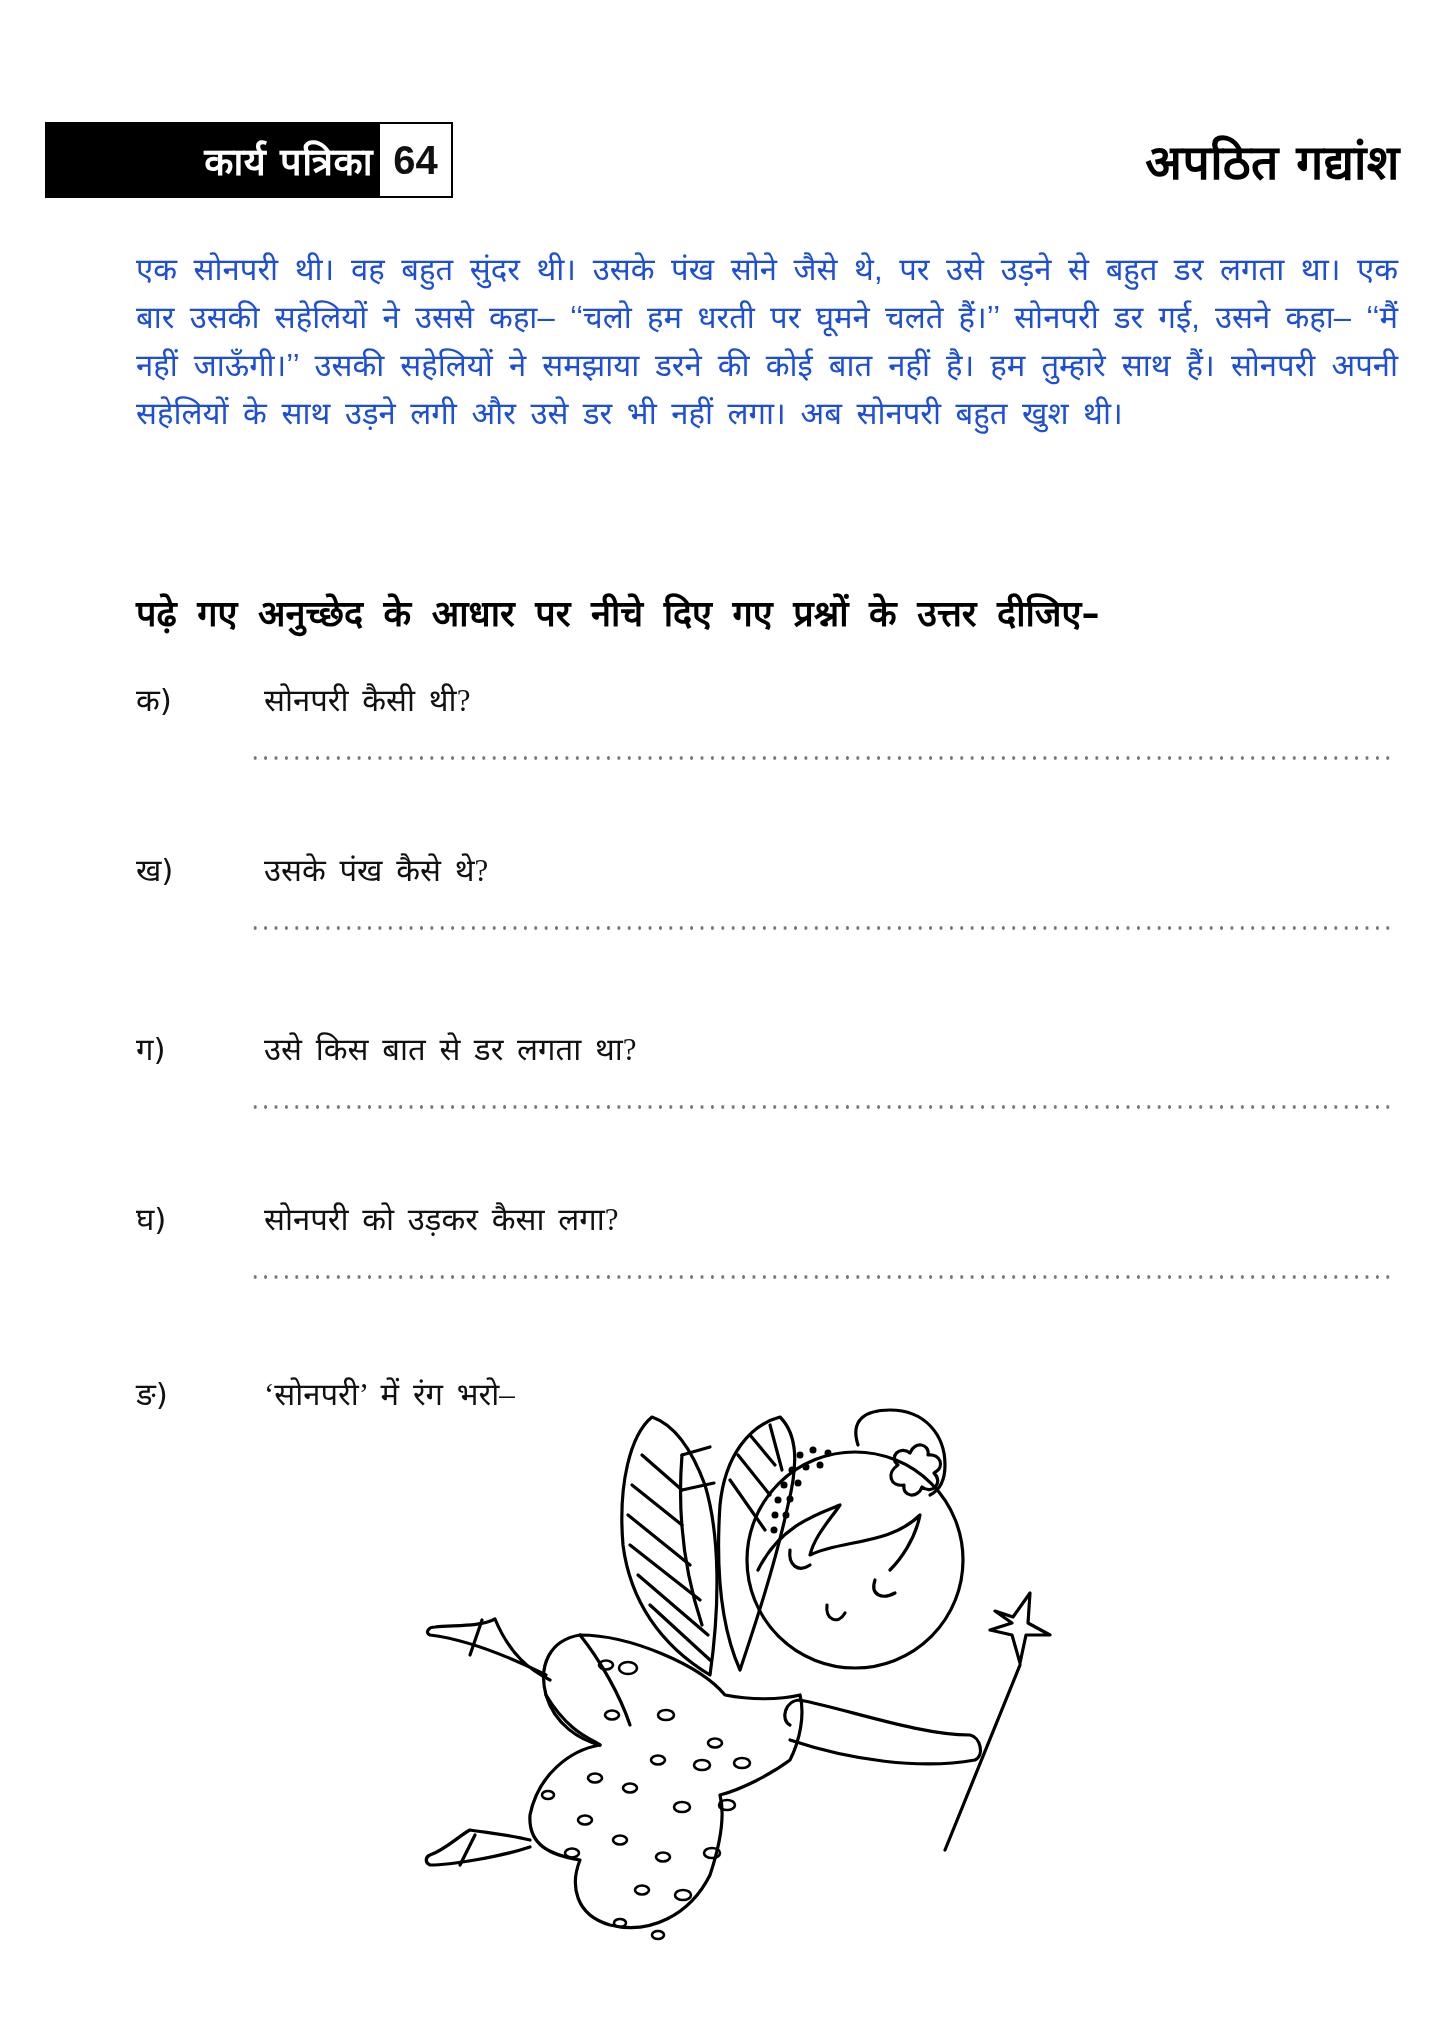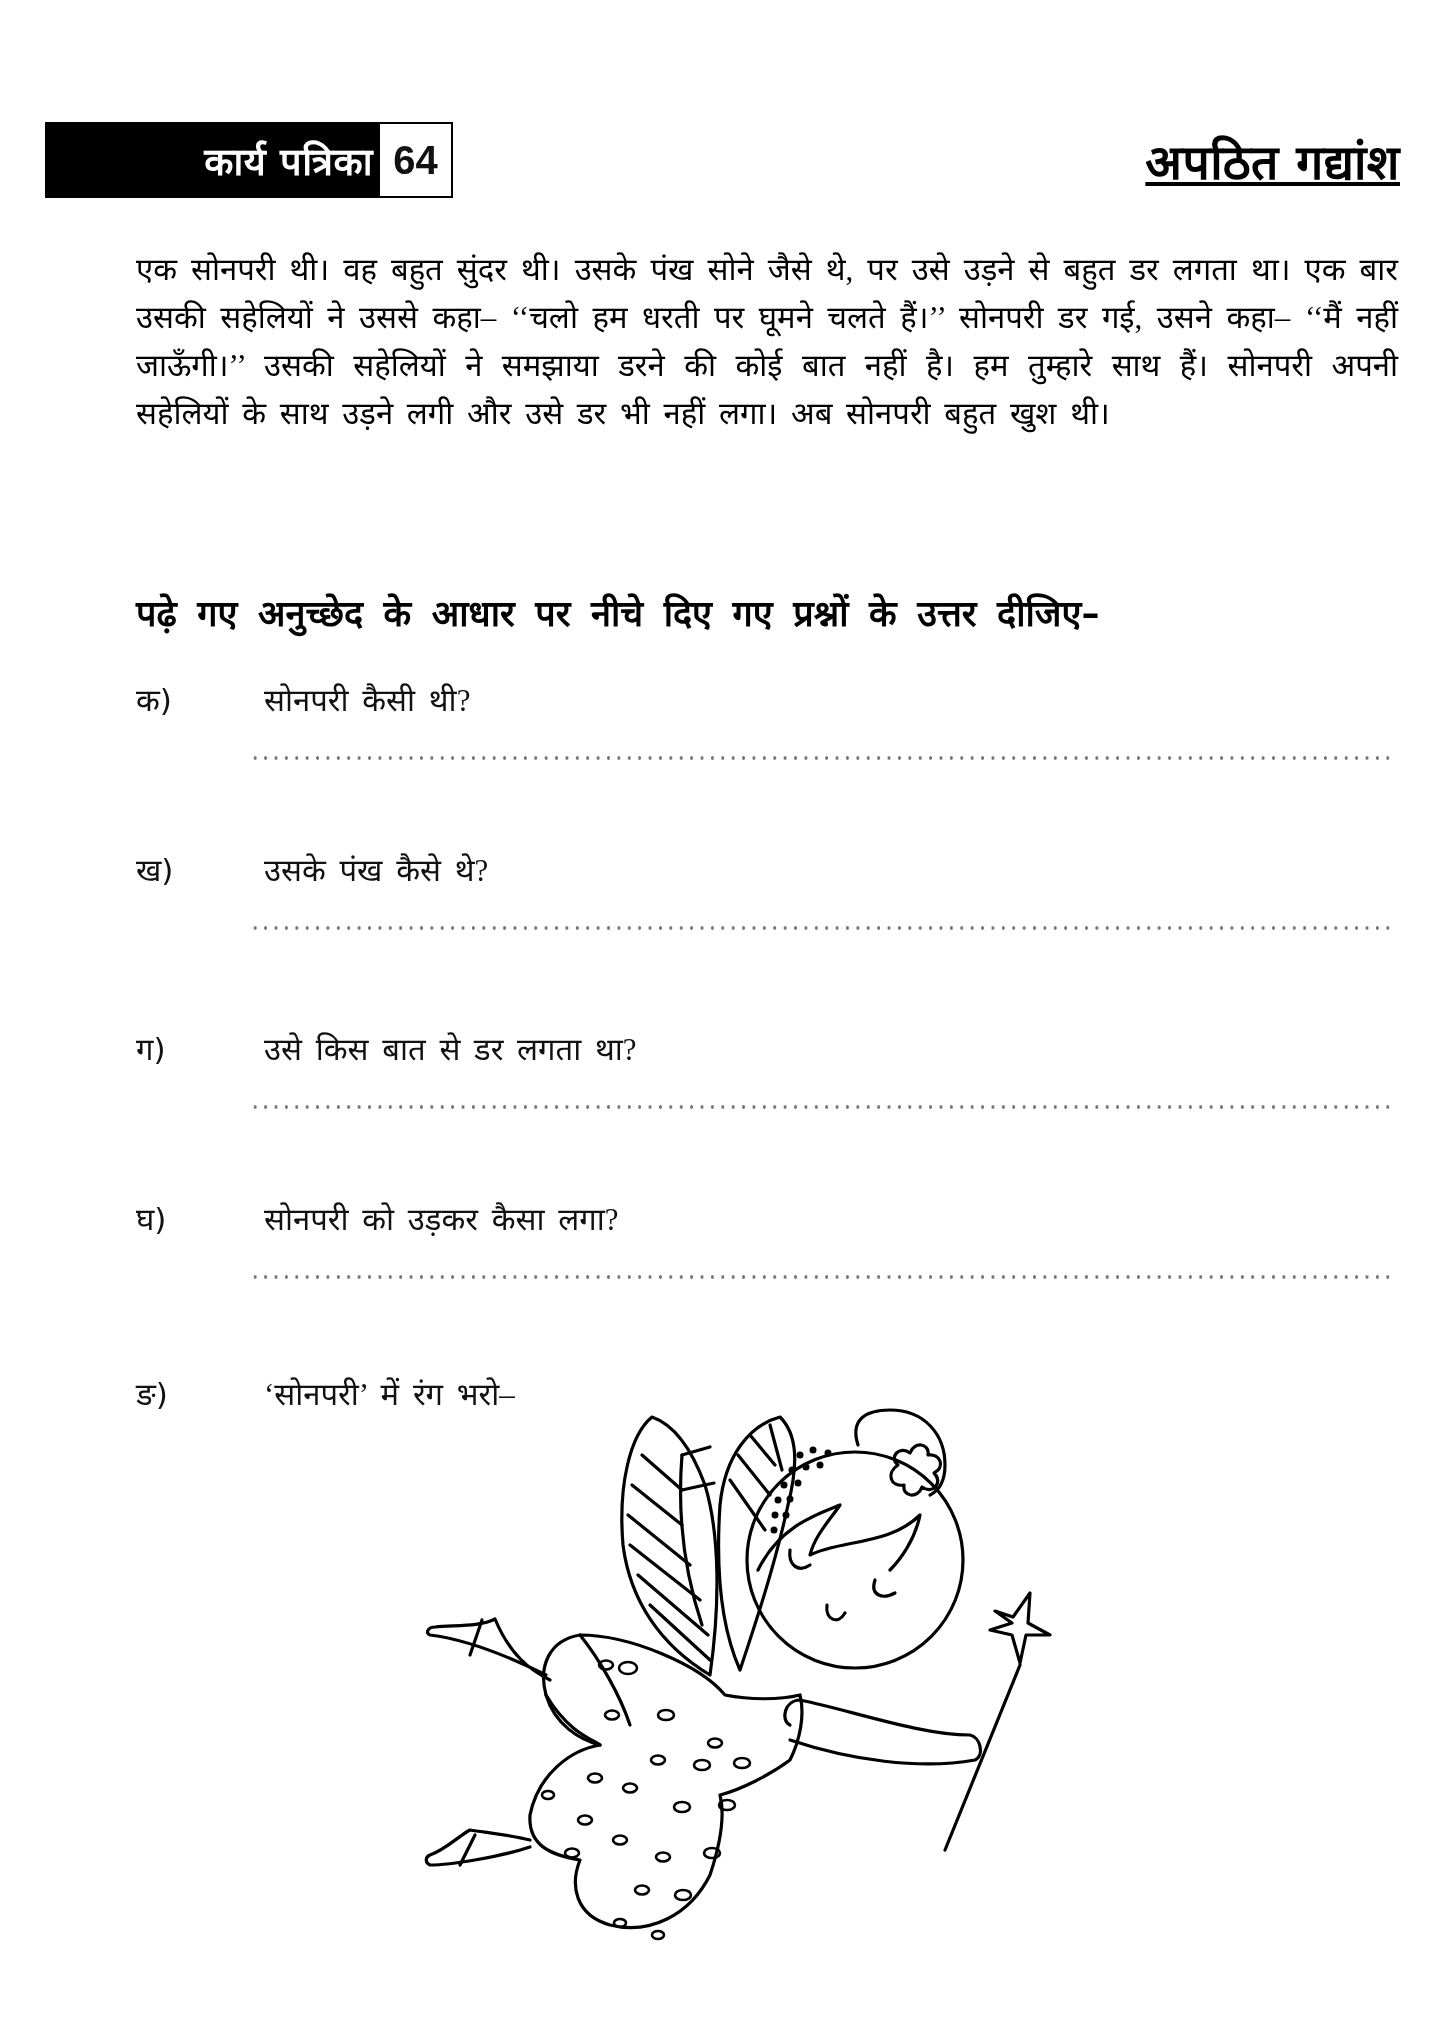--- a/index.html
+++ b/index.html
@@ -17,26 +17,26 @@
     font-family: "DejaVu Sans", sans-serif;
   }
   .sheet-no {
     position: absolute; left: 378px; top: 122px; width: 75px; height: 76px;
     border: 2px solid #000; box-sizing: border-box; background: #fff;
     display: flex; align-items: center; justify-content: center;
     font-size: 40px; font-weight: bold; font-family: "Liberation Sans", sans-serif;
   }
   .topic-heading {
     position: absolute; right: 45px; top: 128px; font-size: 48px; font-weight: bold;
-    font-family: "DejaVu Sans", sans-serif; color: #000; letter-spacing: 0.5px; text-decoration: underline;
+    font-family: "DejaVu Sans", sans-serif; color: #000; letter-spacing: 0.5px;
   }
   .passage {
     position: absolute; left: 136px; top: 246px; width: 1262px;
-    font-family: Liberation Serif, serif; font-size: 31px; line-height: 48px;
-    text-align: justify; text-align-last: left; word-spacing: 6px; color: #000000;
+    font-family: Liberation Sans, sans-serif; font-size: 31px; line-height: 48px;
+    text-align: justify; text-align-last: left; word-spacing: 6px; color: #1d4ed8;
   }
   .instruction {
     position: absolute; left: 136px; top: 588px; width: 1262px;
     font-family: "DejaVu Sans", sans-serif; font-size: 36px; font-weight: bold;
     word-spacing: 8px; color: #000;
   }
   .q {
     position: absolute; left: 136px; width: 1262px;
   }
   .q .label {

